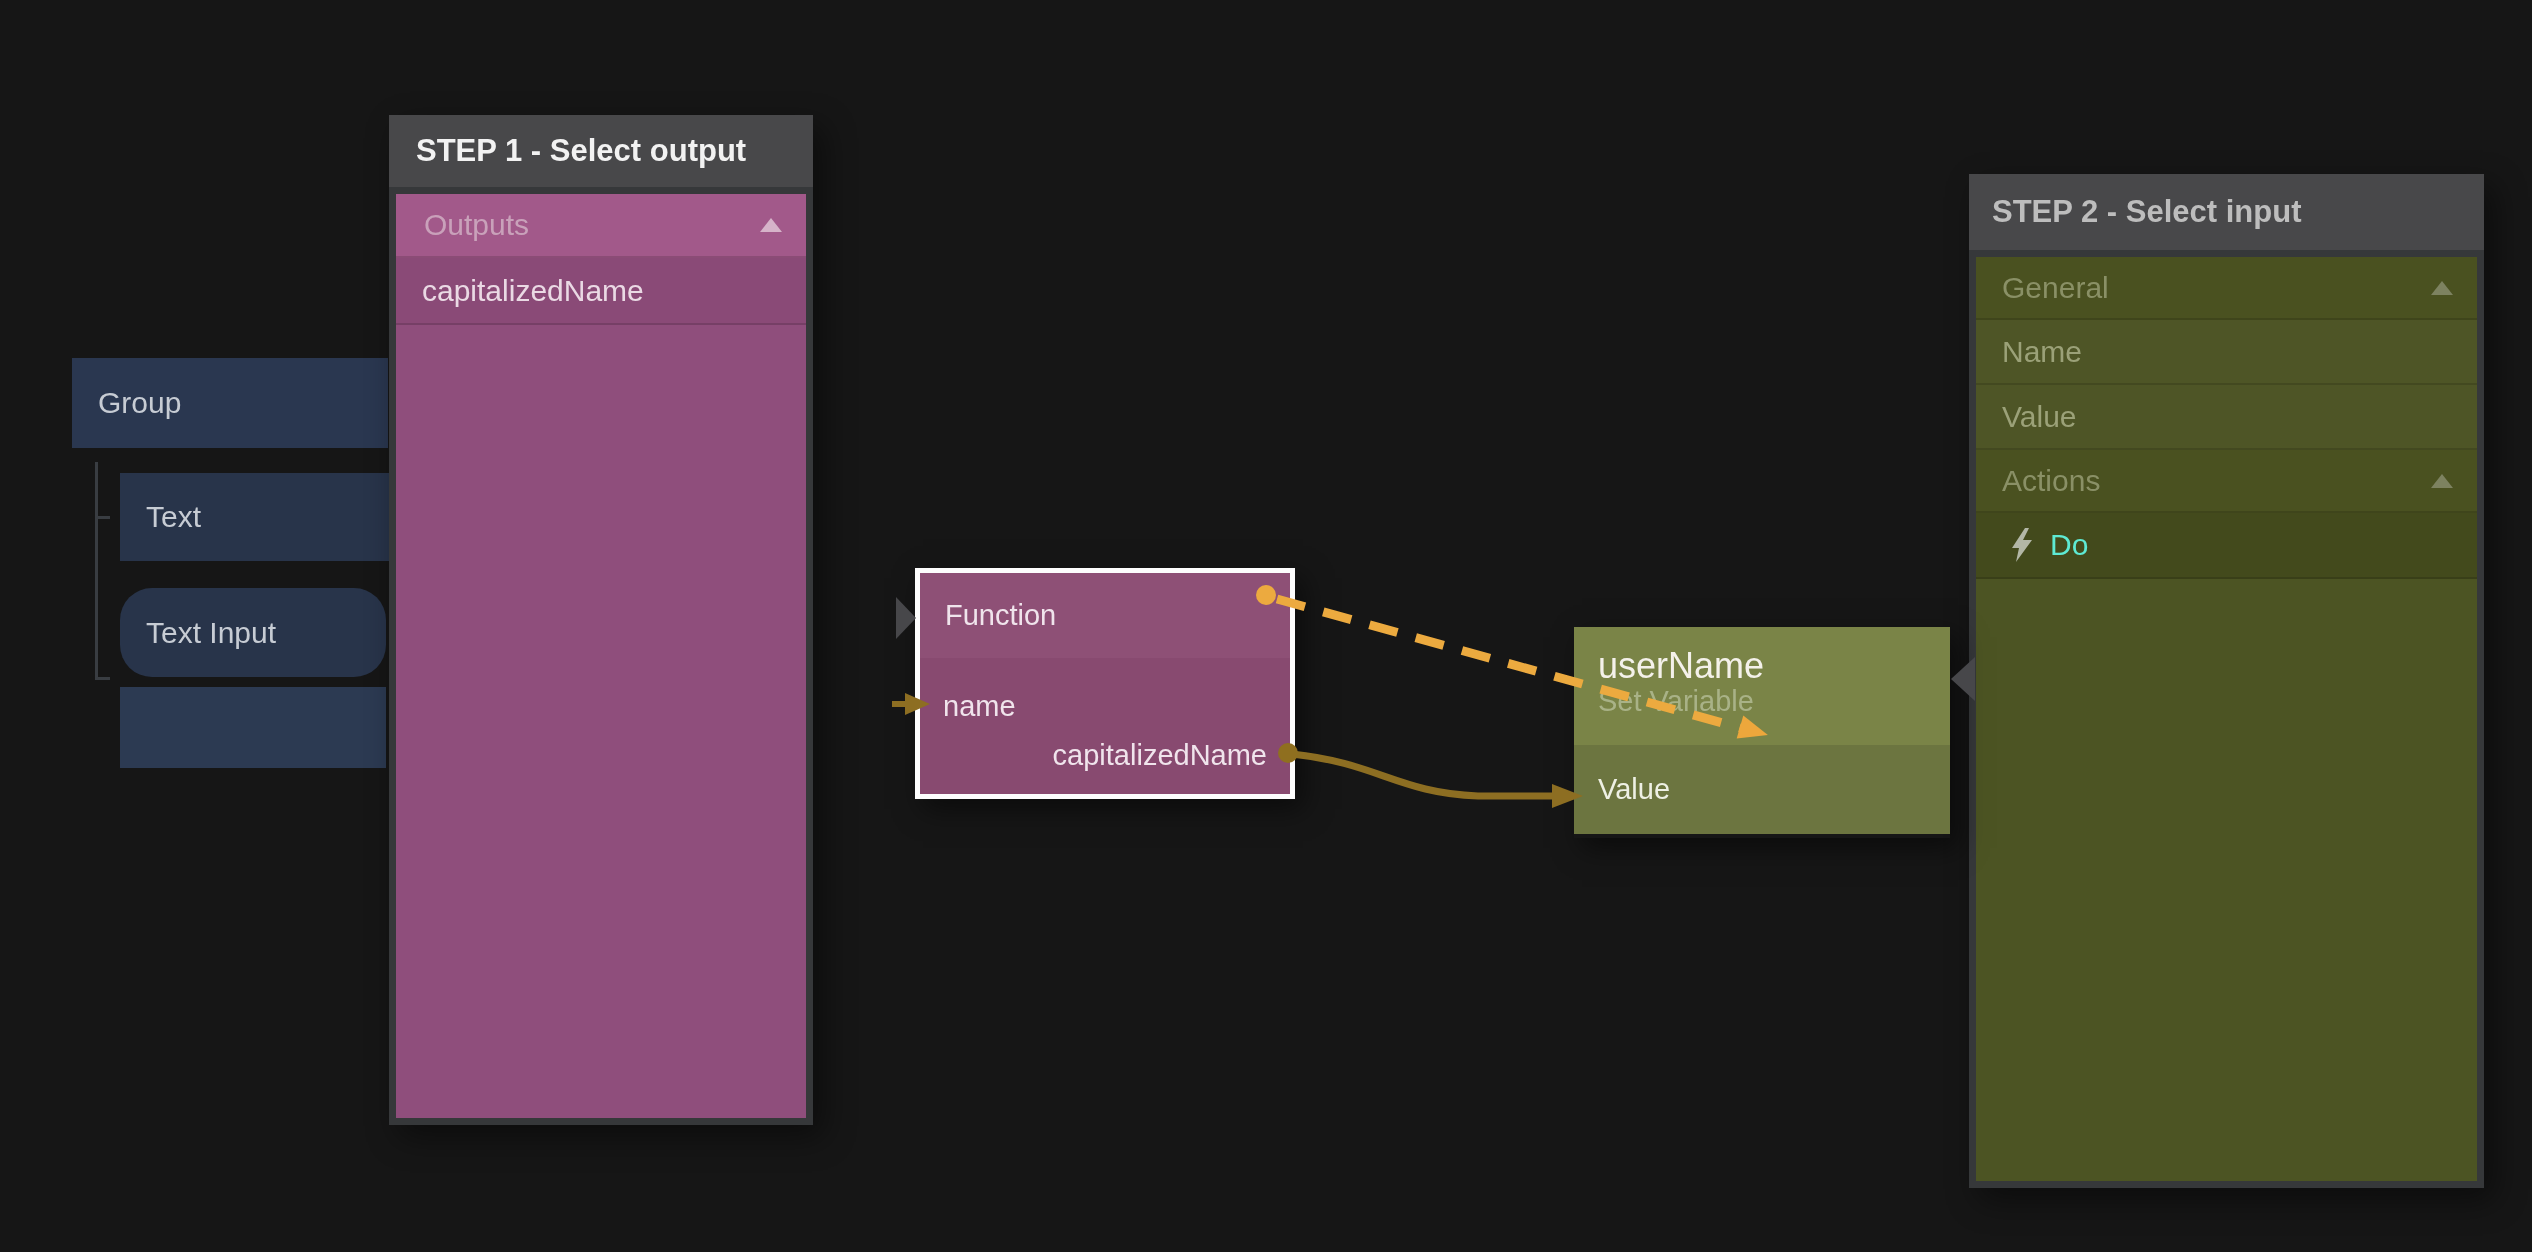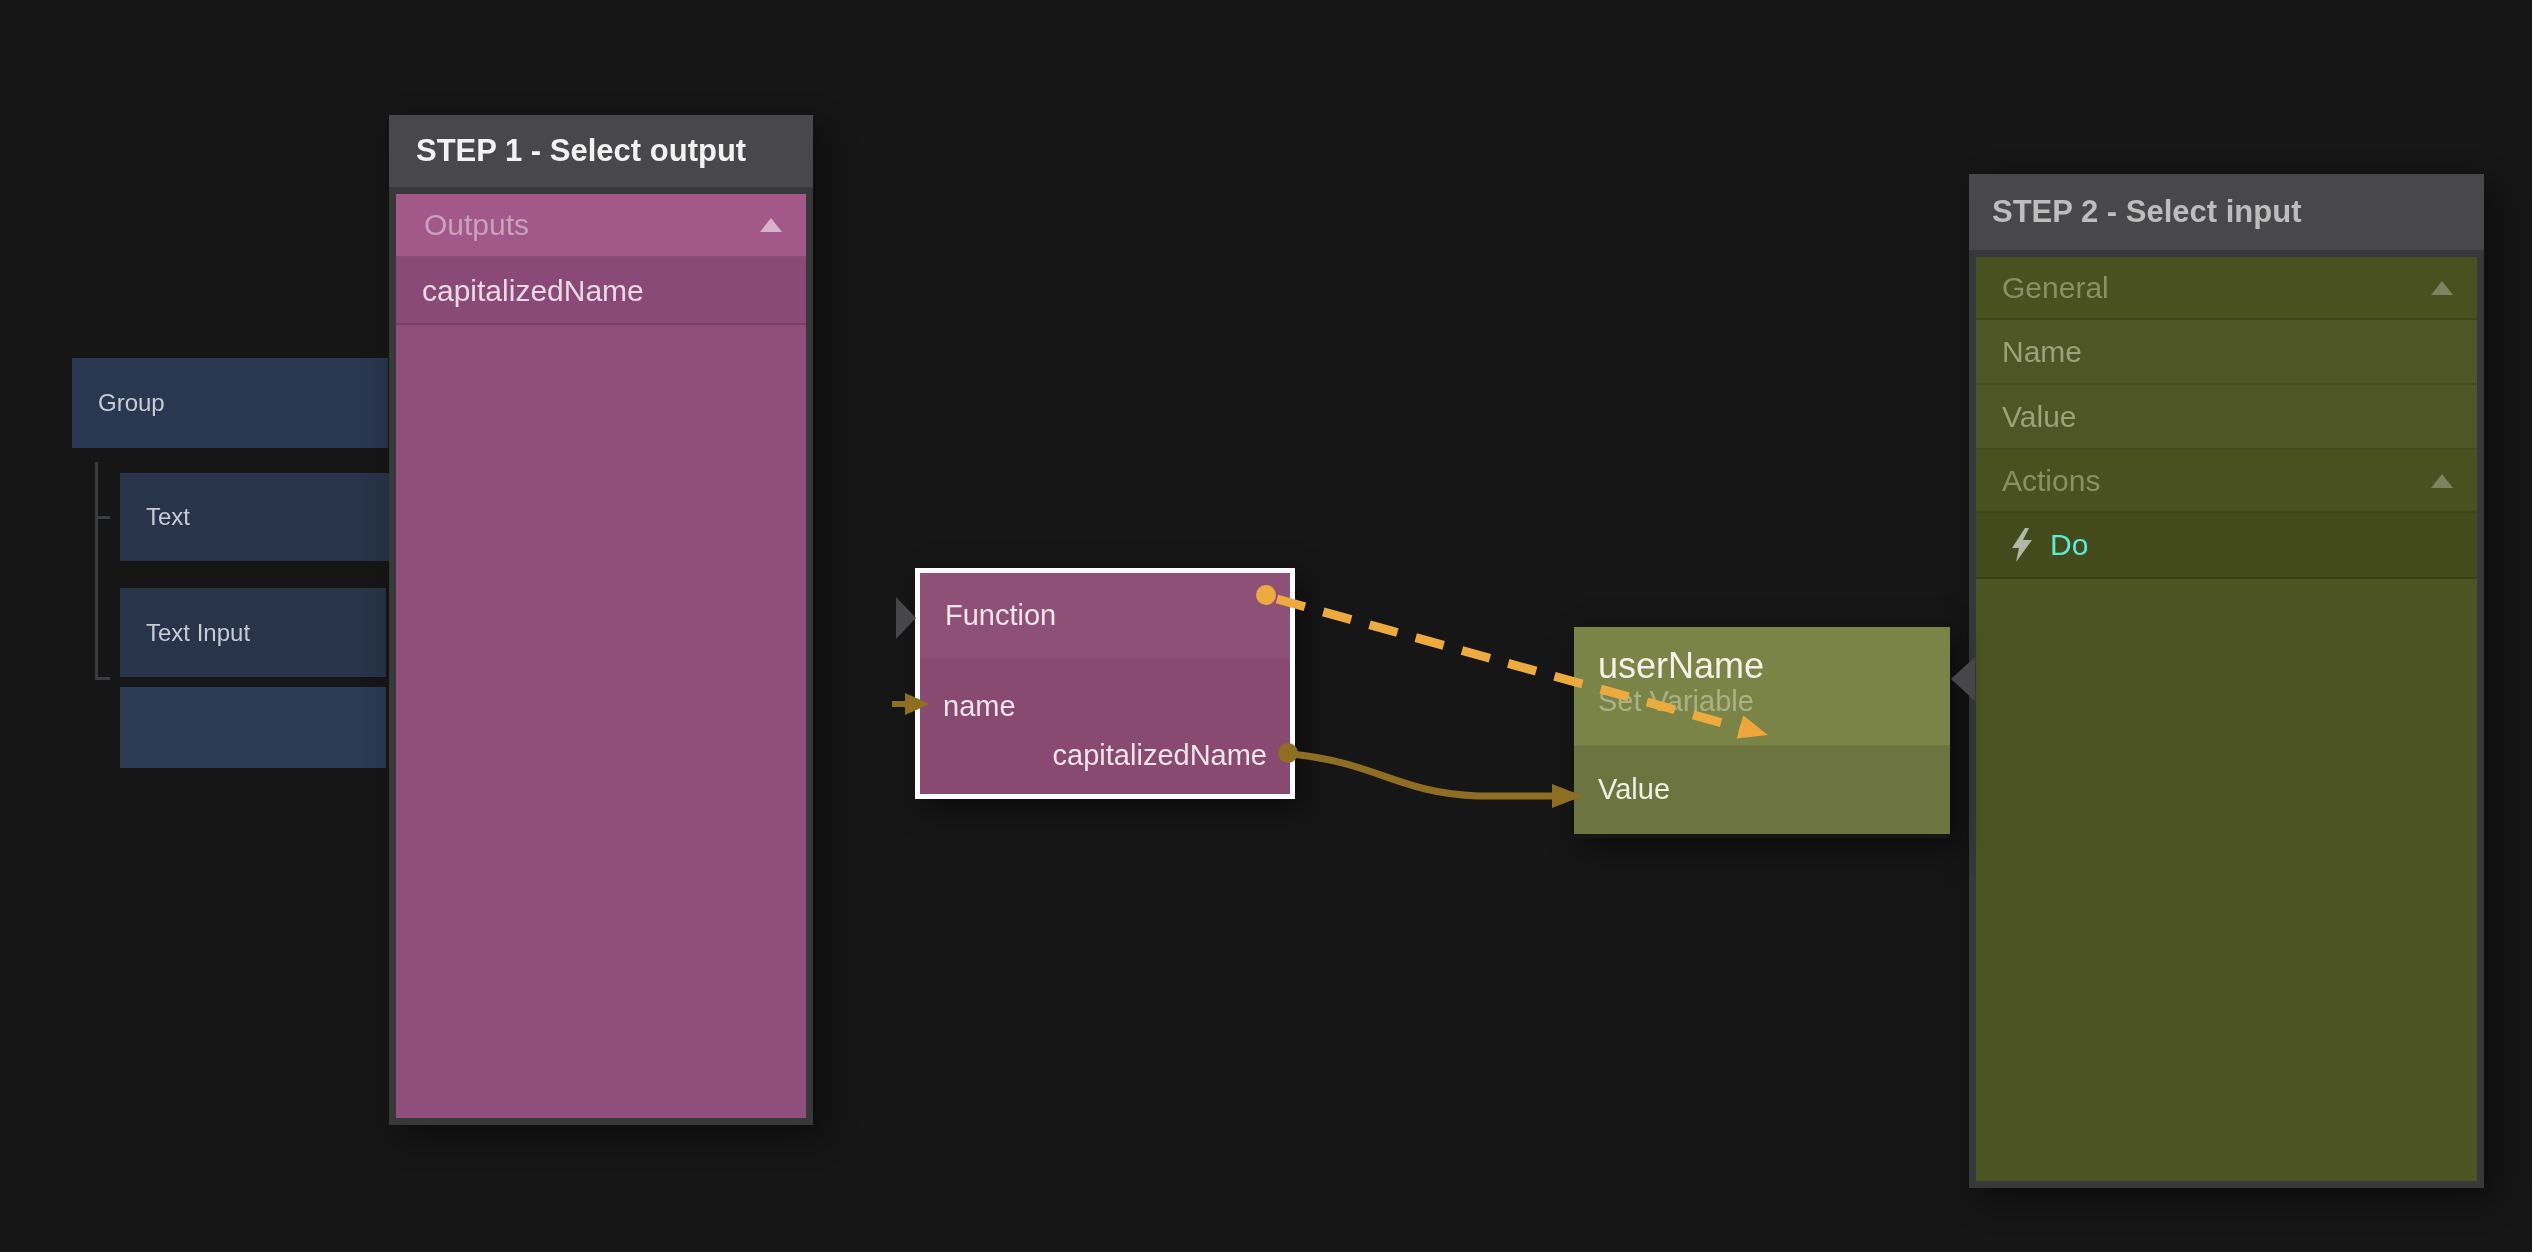--- a/index.html
+++ b/index.html
@@ -4,21 +4,21 @@
 <style>
   html,body{margin:0;padding:0;background:#151515;}
   body{width:2532px;height:1252px;overflow:hidden;
        font-family:"Liberation Sans","DejaVu Sans",sans-serif;}
   .stage{position:absolute;left:0;top:0;width:2532px;height:1252px;
          background:var(--canvas_bg,#161616);overflow:hidden;}
 
   
   .lnode{position:absolute;display:flex;align-items:center;
          background:var(--tree_node_bg,#28344a);color:#c7ccd4;
-         font-size:24px;padding-left:26px;box-sizing:border-box;}
+         font-size:30px;padding-left:26px;box-sizing:border-box;}
   .lnode.group{background:var(--tree_group_bg,#2a3750);}
   .lnode.ghost{background:var(--tree_ghost_bg,#2c3a52);}
   .tree-line{position:absolute;background:#393d42;}
 
   
   .panel{position:absolute;box-sizing:border-box;
          box-shadow:10px 12px 30px rgba(0,0,0,.45);}
   .panel-title{height:72px;display:flex;align-items:center;
                padding-left:27px;font-size:31px;font-weight:700;
                background:var(--panel_title_bg,#48484a);color:#f2f2f2;}
@@ -80,21 +80,21 @@
   <div class="tree-line" style="left:95px;top:462px;width:3px;height:218px;"></div>
   <div class="tree-line" style="left:95px;top:516px;width:15px;height:3px;"></div>
   <div class="tree-line" style="left:95px;top:677px;width:15px;height:3px;"></div>
 
   <div class="lnode group" style="left:72px;top:358px;width:316px;height:90px;">
     <span>Group</span>
   </div>
   <div class="lnode" style="left:120px;top:473px;width:308px;height:88px;">
     <span>Text</span>
   </div>
-  <div class="lnode" style="left:120px;top:588px;width:266px;height:89px;">
+  <div class="lnode" style="left:120px;top:588px;width:266px;height:89px;border-radius:32px;">
     <span>Text Input</span>
   </div>
   <div class="lnode ghost" style="left:120px;top:687px;width:266px;height:81px;">
     <span></span>
   </div>
 
   <div class="panel step1" style="left:389px;top:115px;width:424px;height:1010px;">
     <div class="panel-title">STEP 1 - Select output</div>
     <div class="panel-frame">
       <div class="panel-content">

